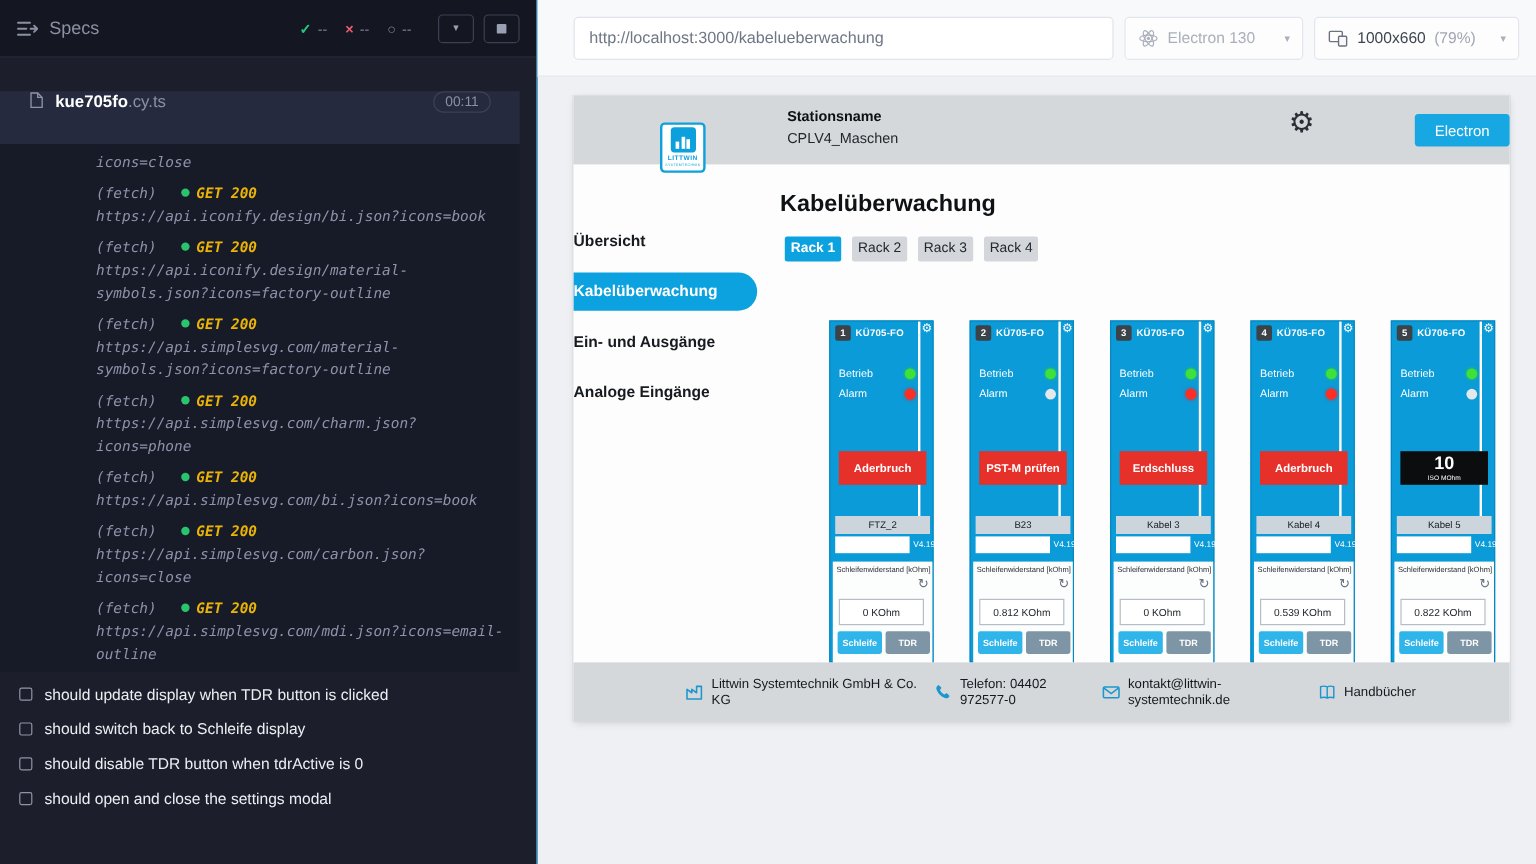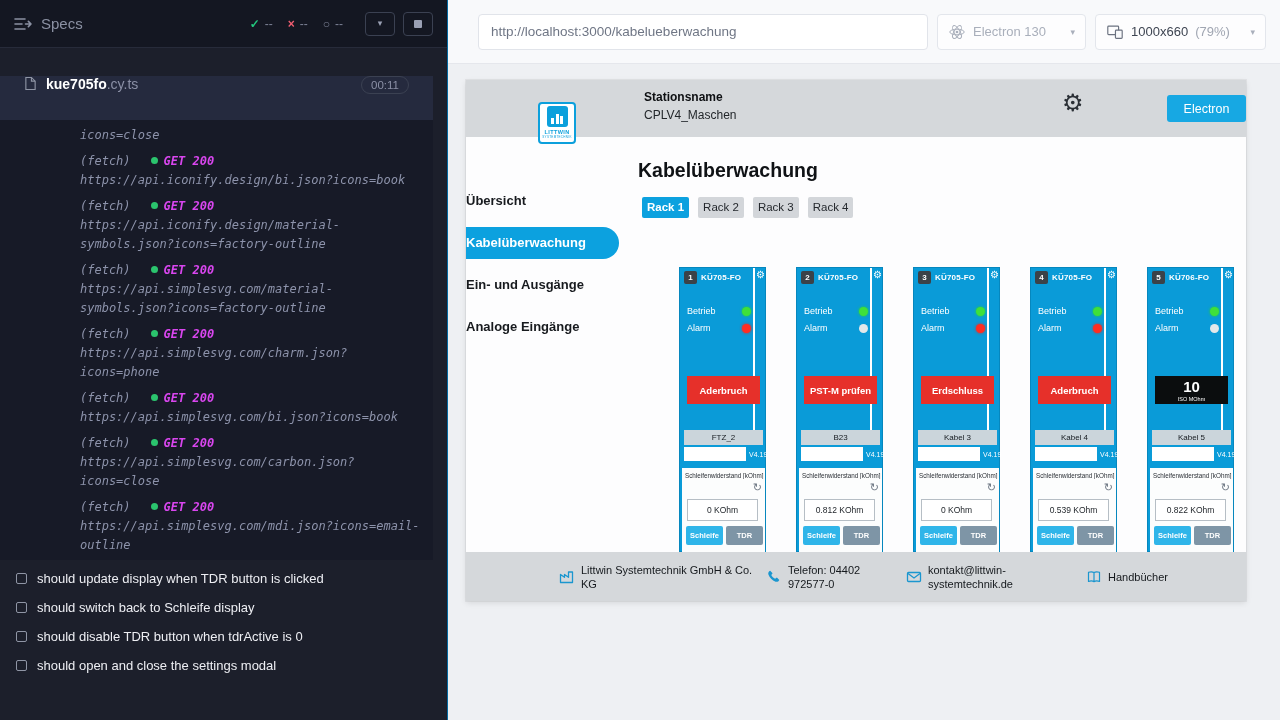--- a/index.html
+++ b/index.html
@@ -23,21 +23,21 @@
   .cy-spec{position:absolute;left:0;top:76px;width:433px;height:44px;background:#252a3e;display:flex;align-items:flex-start;padding:0 24px;}
   .spec-icon{display:flex;margin-right:9px;}
   .spec-name{color:#fff;font-size:14px;font-weight:700;}
   .spec-ext{color:#8b90a6;font-size:14px;}
   .spec-timer{margin-left:auto;color:#8b90a6;font-size:11.5px;border:1px solid #3b4152;border-radius:10px;padding:2px 9px;}
 
   .cy-log{position:absolute;left:0;top:120px;width:433px;height:440px;background:#171a27;padding:6px 12px 0 80px;font-family:"DejaVu Sans Mono",monospace;font-style:italic;font-size:12px;line-height:19px;color:#8d93ab;overflow:hidden;}
   .log-entry{margin-bottom:7px;}
   .log-lbl{color:#8d93ab;}
   .log-dot{display:inline-block;width:7px;height:7px;border-radius:50%;background:#2bc46e;margin:0 6px 1px 20px;}
-  .log-status{color:#d946ef;font-weight:700;}
+  .log-status{color:#eab308;font-weight:700;}
   .log-url{word-break:break-all;}
 
   .cy-tests{position:absolute;left:0;top:564px;width:433px;margin:0;padding:0;list-style:none;}
   .cy-test{display:flex;align-items:center;gap:10px;padding:7px 16px;color:#edeef3;font-size:13px;}
   .test-ico{width:11px;height:11px;border:1.5px solid #8f95a5;border-radius:2px;flex:none;}
 
   .cy-scrollbar{position:absolute;right:0;top:48px;width:14px;bottom:0;background:#1e212c;border-left:1px solid #272b3a;}
   .sb-up{position:absolute;top:8px;left:0;width:13px;text-align:center;font-size:8px;color:#6c7288;line-height:1;}
   .sb-thumb{position:absolute;left:2px;top:290px;width:9px;height:227px;background:#6a7088;border-radius:5px;}
   .sb-down{position:absolute;bottom:0;left:0;width:13px;height:17px;background:#cdd0d6;color:#3a3f4c;font-size:8px;text-align:center;line-height:17px;}
@@ -45,21 +45,21 @@
   
   .aut{position:absolute;left:447px;top:0;width:833px;height:720px;background:#eef0f3;border-left:1px solid #0369a1;}
   .aut-toolbar{position:absolute;left:0;top:0;width:100%;height:64px;background:#f8f9fb;border-bottom:1px solid #e5e7ec;display:flex;align-items:center;padding:0 14px;}
   .url-bar{margin-left:16px;width:450px;height:36px;background:#fff;border:1px solid #e1e4ea;border-radius:4px;display:flex;align-items:center;padding:0 12px;color:#6f7685;font-size:13.5px;white-space:nowrap;overflow:hidden;}
   .sel{height:36px;display:flex;align-items:center;gap:7px;padding:0 10px;background:#fdfdfe;border:1px solid #e3e6ec;border-radius:4px;margin-left:9px;}
   .browser-sel{width:149px;color:#a9afbb;font-size:13px;}
   .vp-sel{width:171px;font-size:13px;color:#3e4552;}
   .vp-zoom{color:#a0a6b2;}
   .chev{margin-left:auto;color:#a9afbb;font-size:9px;}
 
-  .viewport{position:absolute;left:18px;top:80px;width:780px;height:521px;background:#fdfdfe;box-shadow:0 0 0 1px rgba(0,0,0,0.05),0 2px 6px rgba(0,0,0,0.10);}
+  .viewport{position:absolute;left:30px;top:80px;width:780px;height:521px;background:#fdfdfe;box-shadow:0 0 0 1px rgba(0,0,0,0.05),0 2px 6px rgba(0,0,0,0.10);}
 
   
   .app-header{position:absolute;top:0;left:0;right:0;height:57px;background:#d5d8db;z-index:3;}
   .logo{position:absolute;left:72px;top:22px;width:38px;height:42px;background:#fff;border:2px solid #0ca0dc;border-radius:4px;text-align:center;padding-top:2px;}
   .logo-ico{width:21px;height:21px;margin:0 auto;background:#0ca0dc;border-radius:3px;display:flex;align-items:flex-end;justify-content:center;gap:1.5px;padding-bottom:3px;}
   .logo-ico i{display:block;width:3px;background:#fff;}
   .logo-ico i:nth-child(1){height:6px;}
   .logo-ico i:nth-child(2){height:10px;}
   .logo-ico i:nth-child(3){height:8px;}
   .logo-txt{font-size:5.5px;font-weight:700;color:#0ca0dc;letter-spacing:.4px;margin-top:2px;}

